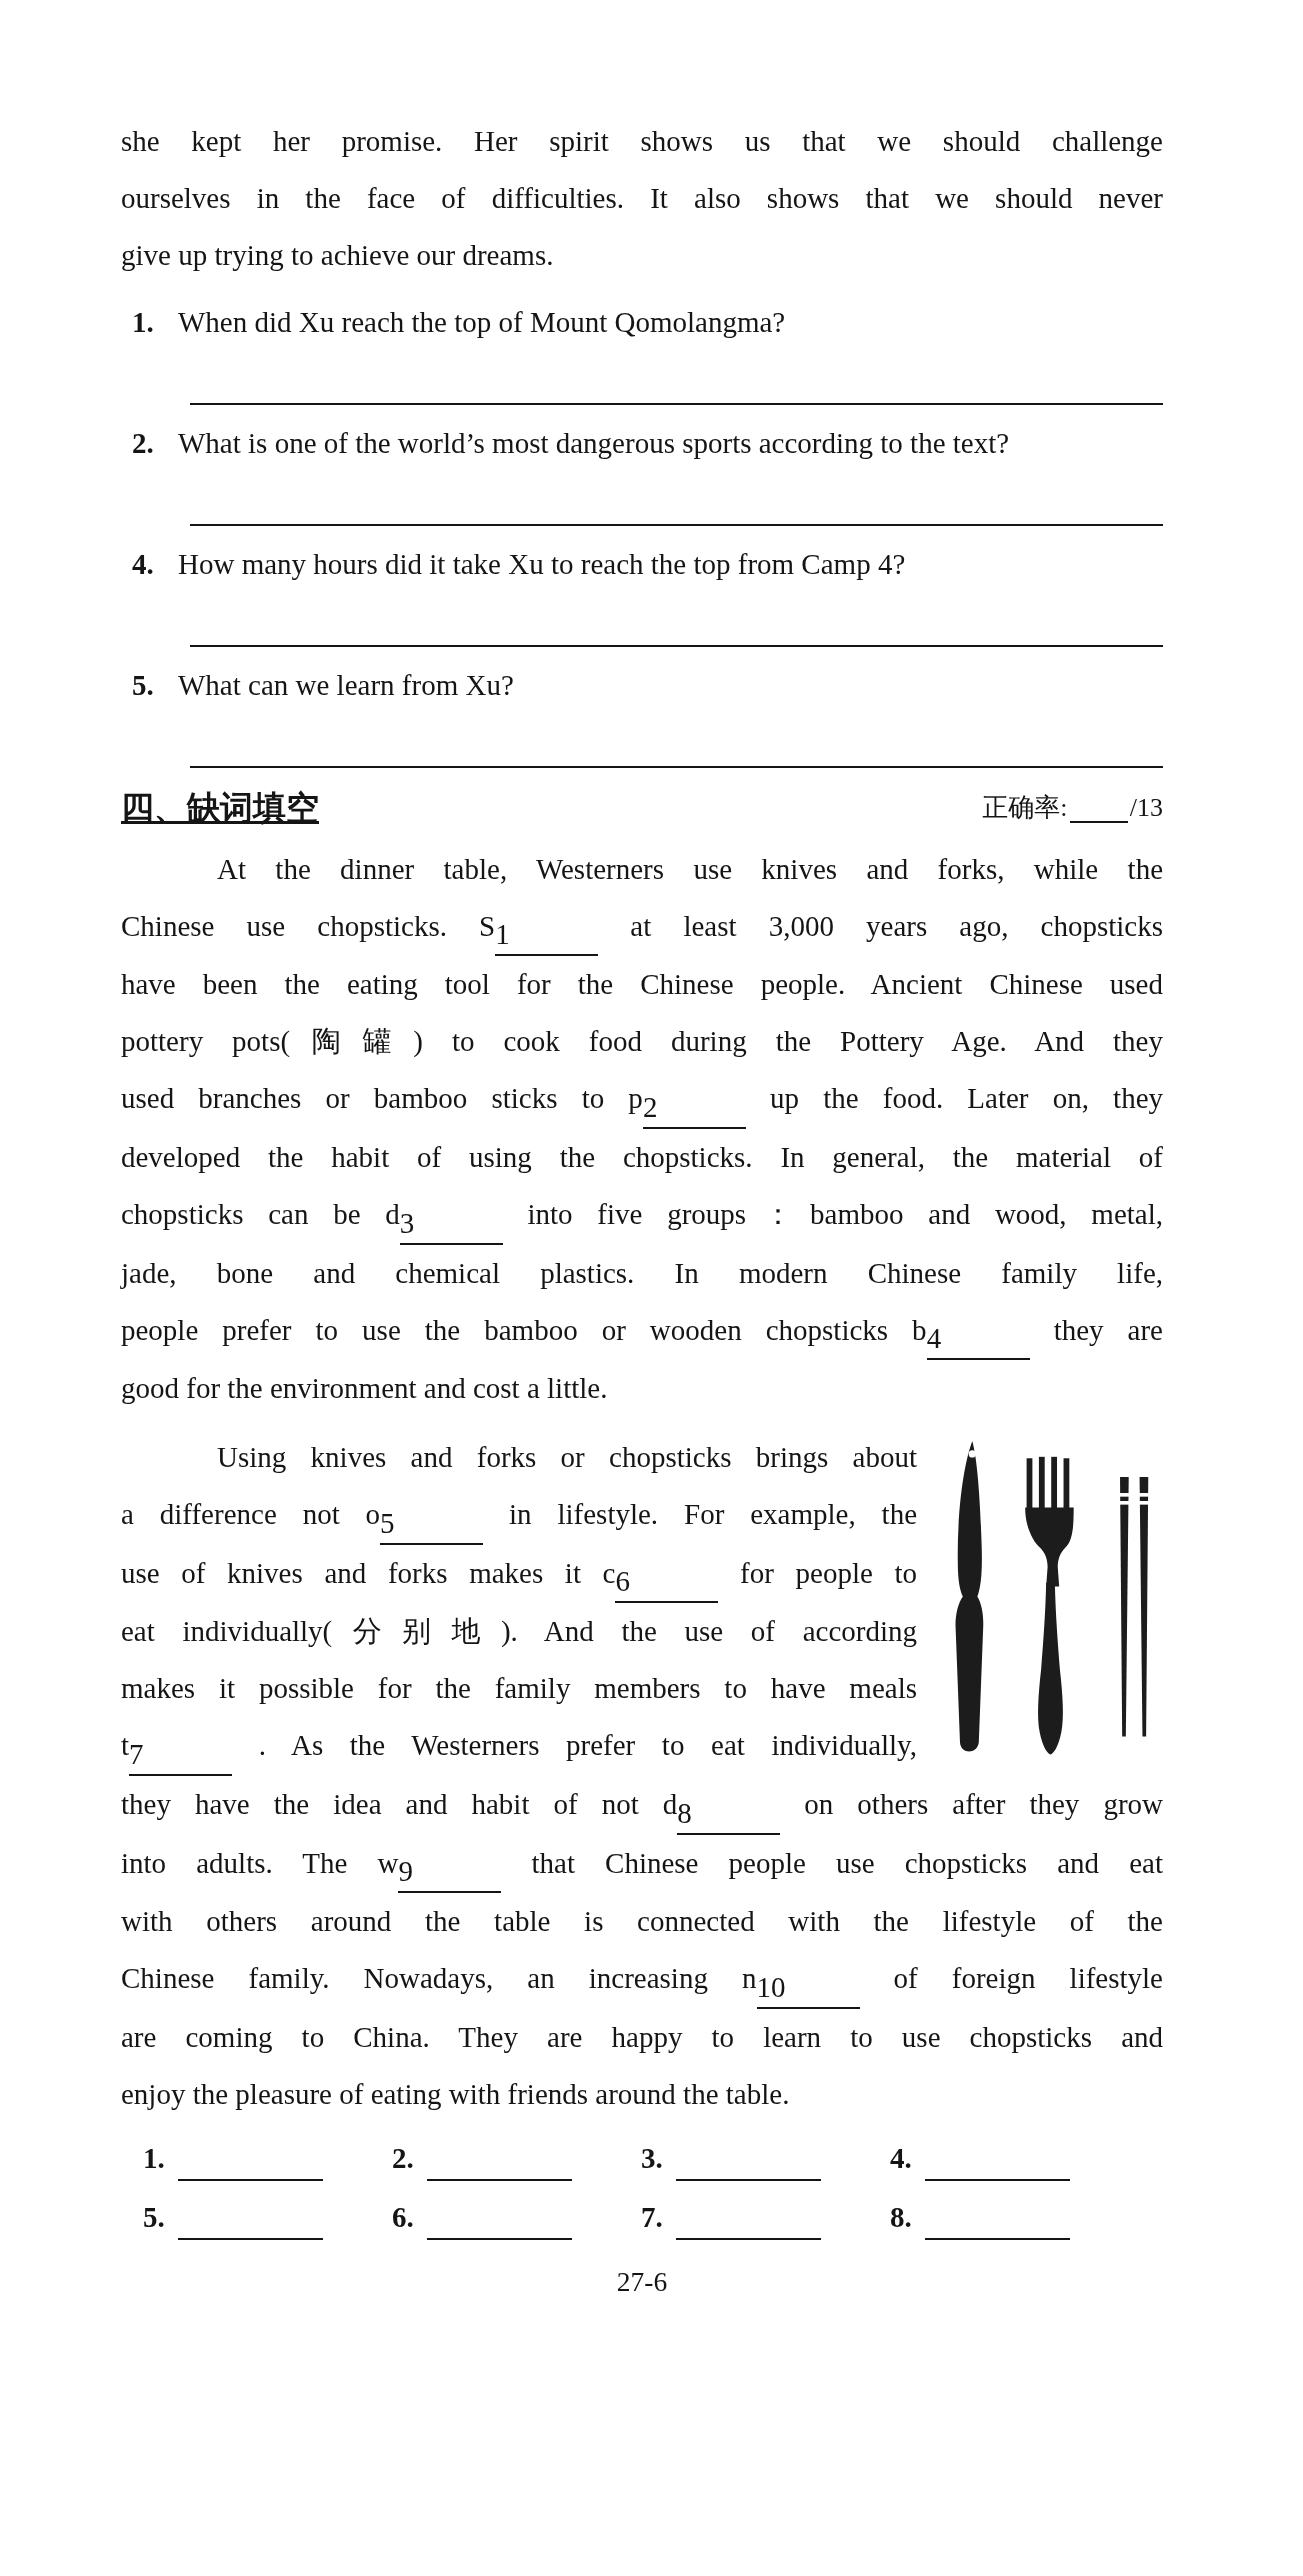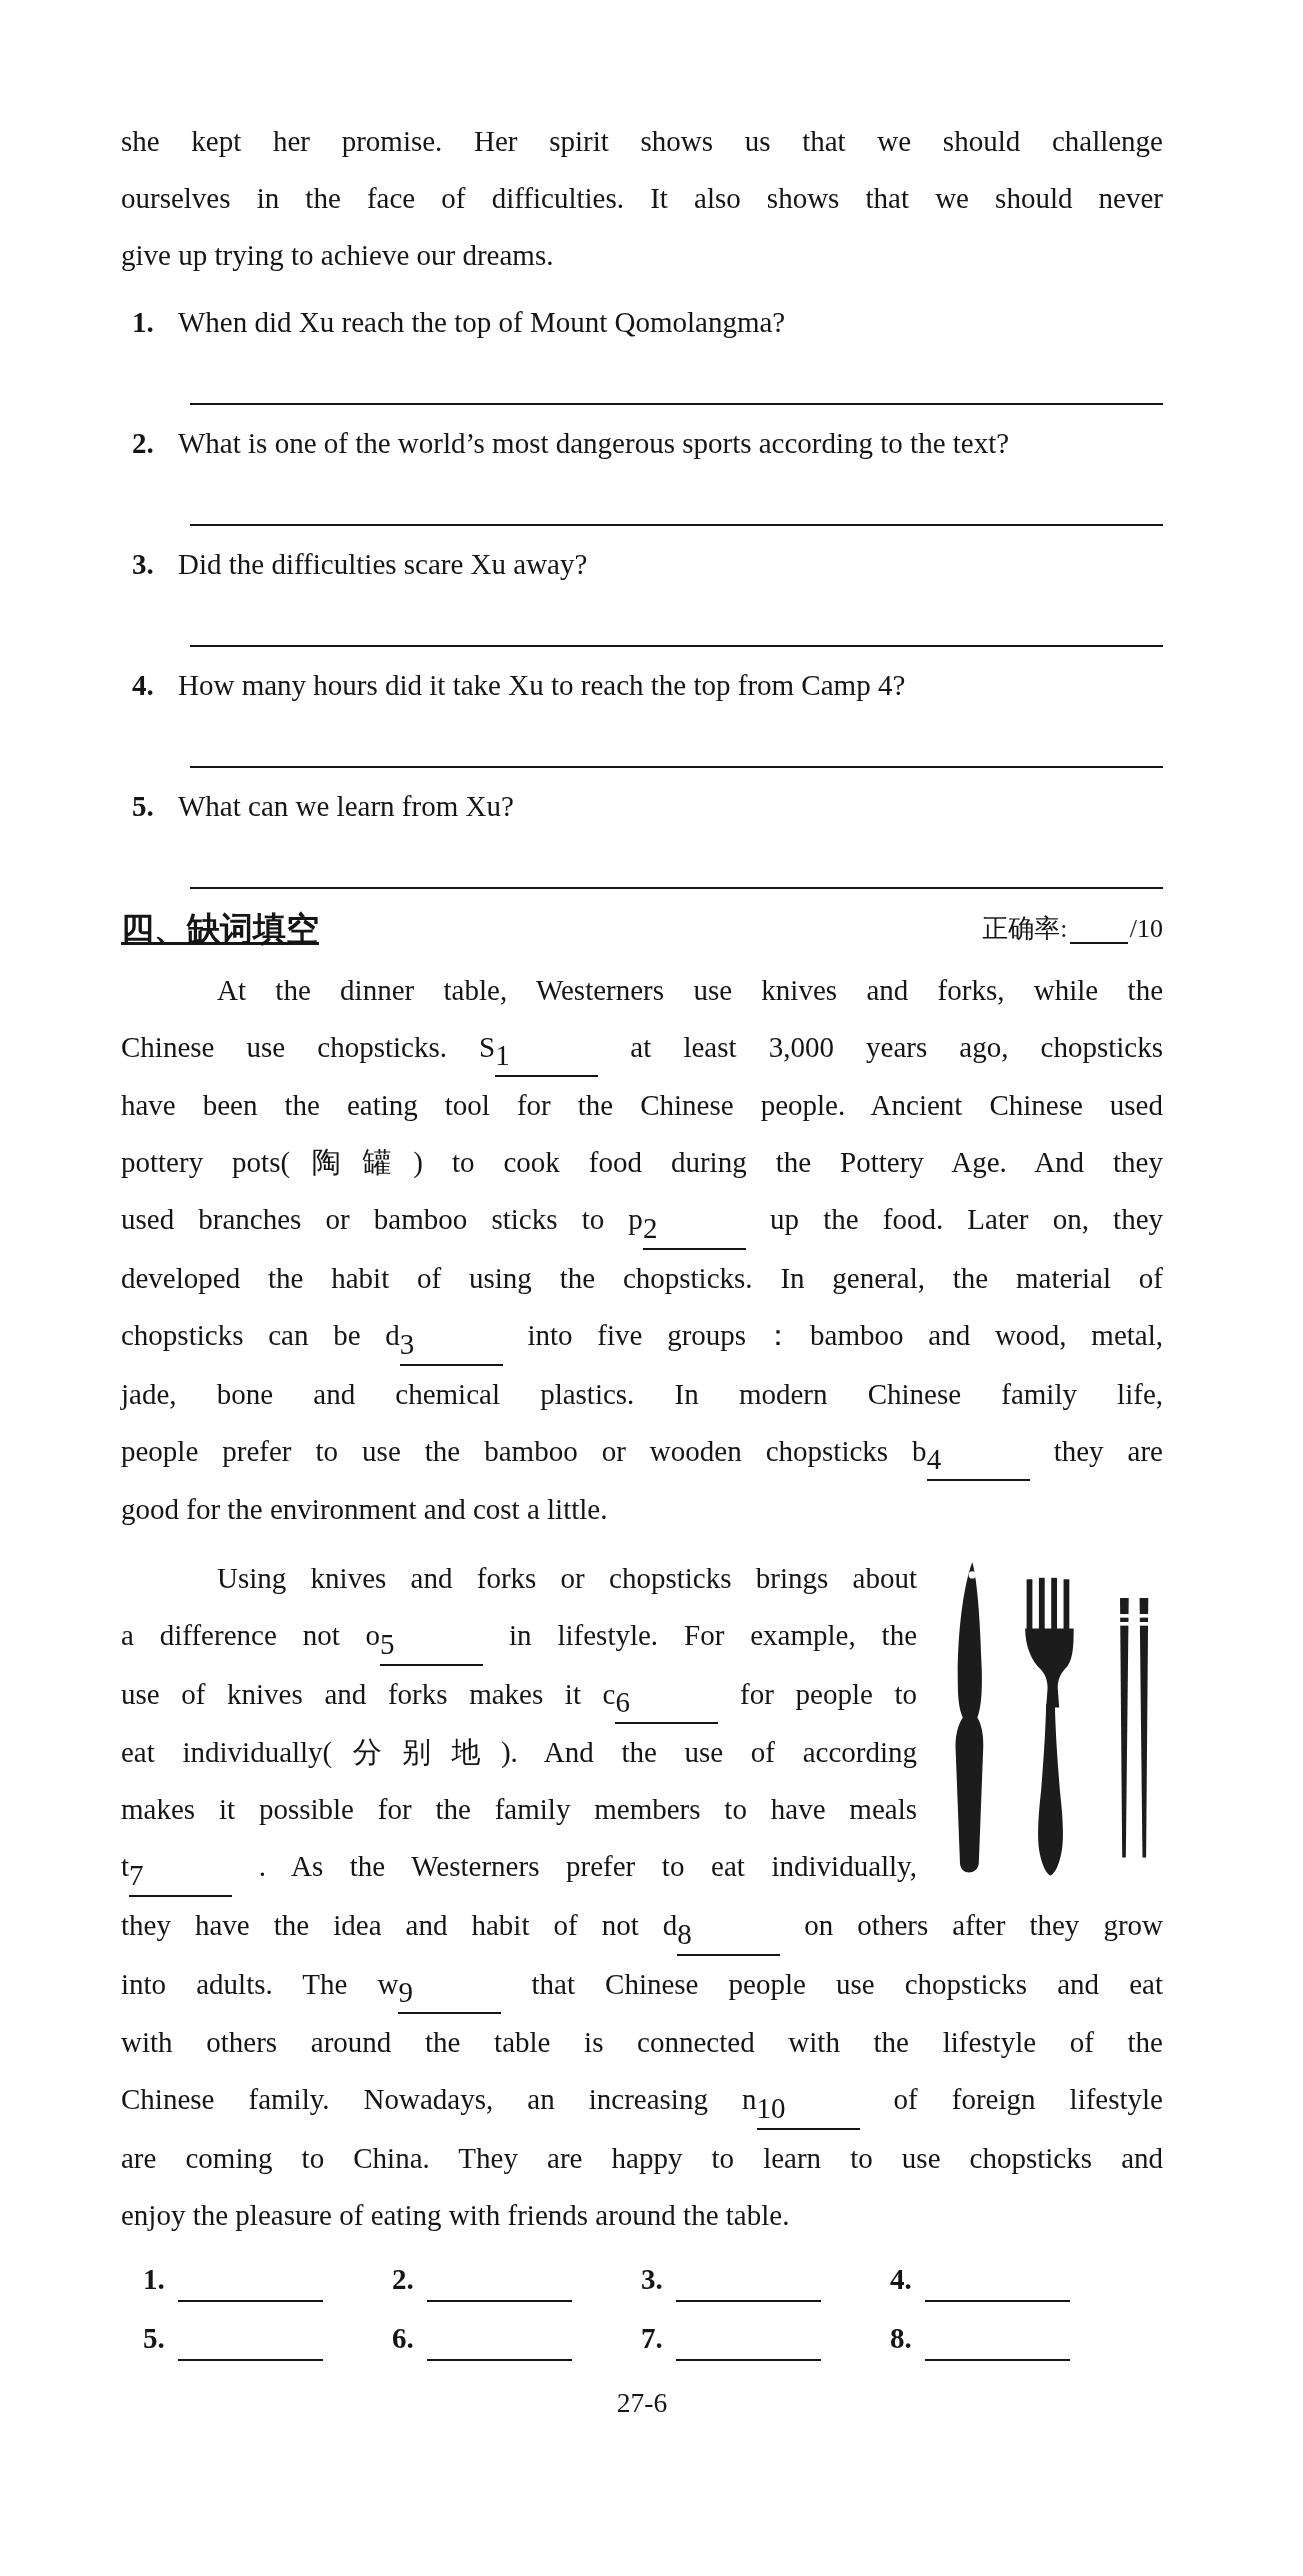--- a/index.html
+++ b/index.html
@@ -77,38 +77,34 @@
   <div class="qa-block">
     <div class="question"><span class="qnum">1.</span><span class="qtext">When did Xu reach the top of Mount Qomolangma?</span></div>
     <div class="answer-line"></div>
   </div>
 
   <div class="qa-block">
     <div class="question"><span class="qnum">2.</span><span class="qtext">What is one of the world’s most dangerous sports according to the text?</span></div>
     <div class="answer-line"></div>
   </div>
 
-  <div class="qa-block">
-    <div class="question"><span class="qnum">3.</span><span class="qtext">Did the difficulties scare Xu away?</span></div>
-    <div class="answer-line"></div>
-  </div>
 
   <div class="qa-block">
     <div class="question"><span class="qnum">4.</span><span class="qtext">How many hours did it take Xu to reach the top from Camp 4?</span></div>
     <div class="answer-line"></div>
   </div>
 
   <div class="qa-block">
     <div class="question"><span class="qnum">5.</span><span class="qtext">What can we learn from Xu?</span></div>
     <div class="answer-line"></div>
   </div>
 
   <div class="section-header">
     <h2 class="section-title">四、缺词填空</h2>
-    <div class="score"><span>正确率:</span><span class="score-blank"></span><span>/10</span></div>
+    <div class="score"><span>正确率:</span><span class="score-blank"></span><span>/13</span></div>
   </div>
 
   <div class="passage p1">
       <div class="tline tindent"><span>At the dinner table, Westerners use knives and forks, while the</span></div>
       <div class="tline"><span>Chinese use chopsticks. S</span><span class="blank">1</span><span> at least 3,000 years ago, chopsticks</span></div>
       <div class="tline"><span>have been the eating tool for the Chinese people.  Ancient Chinese used</span></div>
       <div class="tline"><span>pottery pots(陶罐) to cook food during the Pottery Age.  And they</span></div>
       <div class="tline"><span>used branches or bamboo sticks to p</span><span class="blank">2</span><span> up the food.  Later on, they</span></div>
       <div class="tline"><span>developed the habit of using the chopsticks.  In general, the material of</span></div>
       <div class="tline"><span>chopsticks can be d</span><span class="blank">3</span><span> into five groups：bamboo and wood, metal,</span></div>

